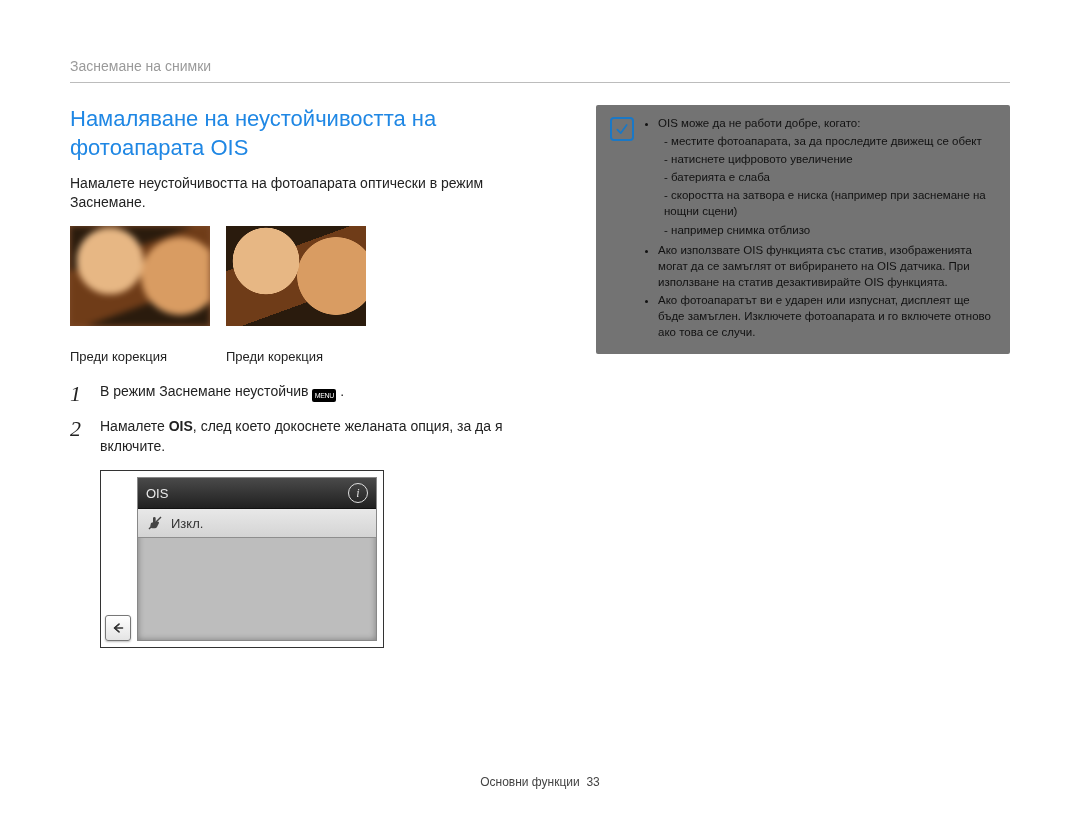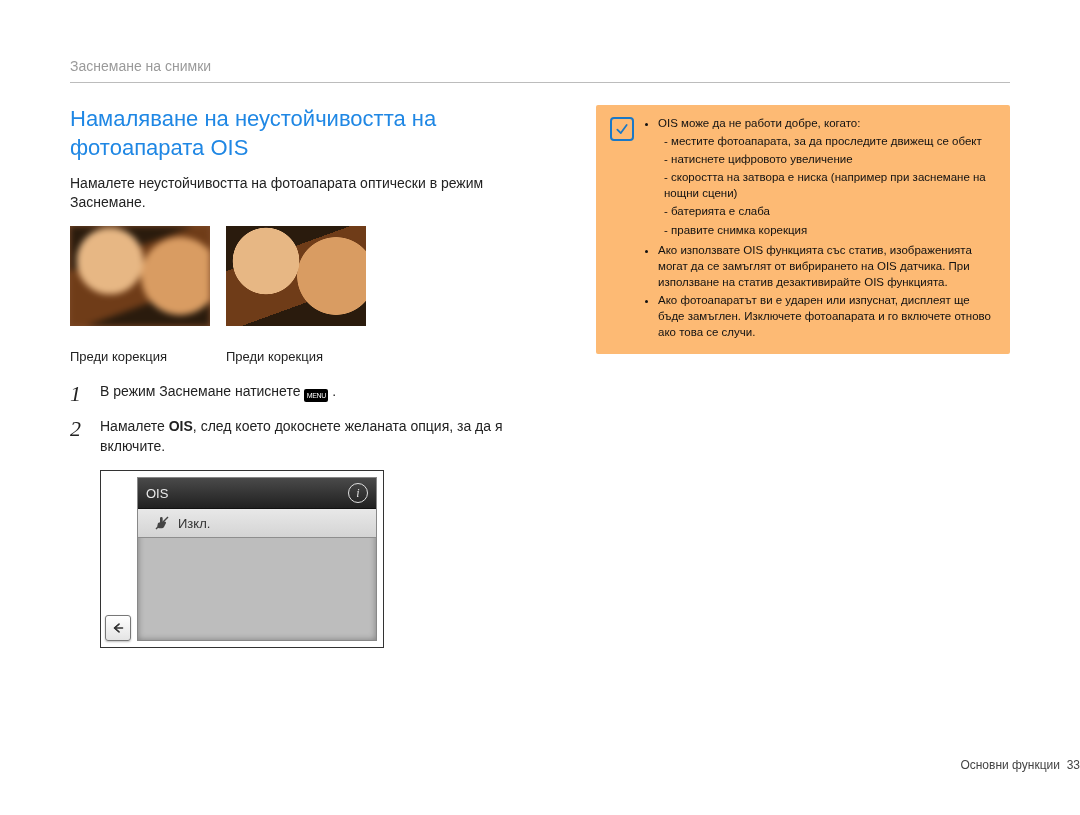--- a/index.html
+++ b/index.html
@@ -174,21 +174,21 @@
     display: flex; align-items: center; justify-content: center;
     font-family: Georgia, serif;
     font-style: italic;
     font-size: 12px;
     color: #e0e0e0;
   }
   .panel-row {
     display: flex;
     align-items: center;
     gap: 8px;
-    padding: 6px 16px;
+    padding: 6px 9px;
     font-size: 13px;
     border-bottom: 1px solid #8e8e8e;
   }
   .panel-row.off {
     background: linear-gradient(#e8e8e8, #d4d4d4);
     color: #333;
   }
   .panel-row.on {
     background: linear-gradient(#b0b0b0, #9a9a9a);
     color: #2b2b2b;
@@ -196,21 +196,21 @@
   .panel-row .spacer { flex: 1; }
   .hand-icon {
     width: 16px; height: 16px;
     display: inline-flex; align-items: center; justify-content: center;
   }
   .hand-icon svg { width: 16px; height: 16px; }
   .check-icon svg { width: 18px; height: 18px; }
 
   
   .note-box {
-    background: #fdba74;
+    background: #737373;
     border-radius: 2px;
     padding: 10px 14px 12px 14px;
     display: flex;
     gap: 8px;
     align-items: flex-start;
   }
   .note-icon {
     width: 20px; height: 20px;
     border: 2px solid #1a78c6;
     border-radius: 4px;
@@ -236,22 +236,22 @@
     padding-left: 6px;
     margin: 2px 0 4px 0;
   }
   .note-body ul ul li::before {
     content: "- ";
   }
   .note-body li { margin-bottom: 2px; }
 
   .footer {
     position: absolute;
-    left: 0; right: 0; bottom: 43px;
-    text-align: right;
+    left: 0; right: 0; bottom: 26px;
+    text-align: center;
     font-size: 12px;
     color: #444;
   }
 
   b { font-weight: 700; }
 </style>
 </head>
 <body>
 
 <div class="page">
@@ -274,21 +274,21 @@
         <div class="thumb">
           <div class="thumb-img"></div>
           <div class="thumb-cap">Преди корекция</div>
         </div>
       </div>
 
       <div class="steps">
         <div class="step">
           <div class="step-num">1</div>
           <div class="step-body">
-            <span>В режим Заснемане натиснете </span>
+            <span>В режим Заснемане неустойчив </span>
             <span class="menu-chip">MENU</span>
             <span> .</span>
           </div>
         </div>
         <div class="step">
           <div class="step-num">2</div>
           <div class="step-body">
             <span>Намалете </span><b>OIS</b><span>, след което докоснете желаната опция, за да я включите.</span>
           </div>
         </div>
@@ -330,23 +330,23 @@
               <path d="M4 13 L10 19 L20 5" fill="none" stroke="#1a78c6" stroke-width="3" stroke-linecap="round" stroke-linejoin="round"></path>
             </svg>
         </div>
         <div class="note-body">
           <ul>
             <li>
               <span>OIS може да не работи добре, когато:</span>
               <ul>
                 <li>местите фотоапарата, за да проследите движещ се обект</li>
                 <li>натиснете цифровото увеличение</li>
+                <li>батерията е слаба</li>
                 <li>скоростта на затвора е ниска (например при заснемане на нощни сцени)</li>
-                <li>батерията е слаба</li>
-                <li>правите снимка корекция</li>
+                <li>например снимка отблизо</li>
               </ul>
             </li>
             <li>Ако използвате OIS функцията със статив, изображенията могат да се замъглят от вибрирането на OIS датчика. При използване на статив дезактивирайте OIS функцията.</li>
             <li>Ако фотоапаратът ви е ударен или изпуснат, дисплеят ще бъде замъглен. Изключете фотоапарата и го включете отново ако това се случи.</li>
           </ul>
         </div>
       </div>
     </div>
   </div>
 

